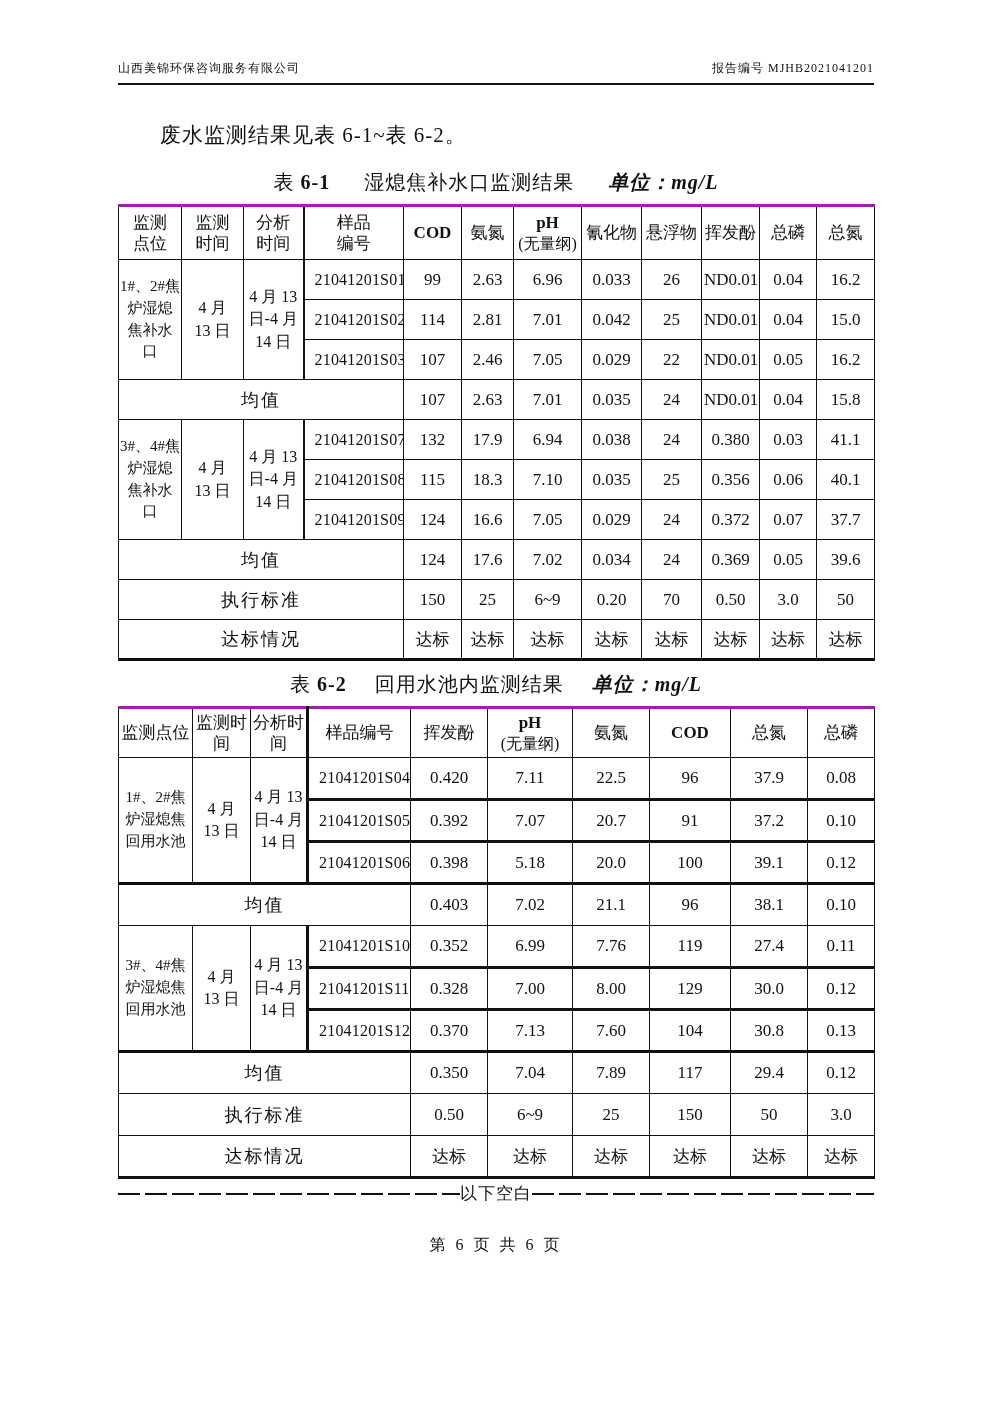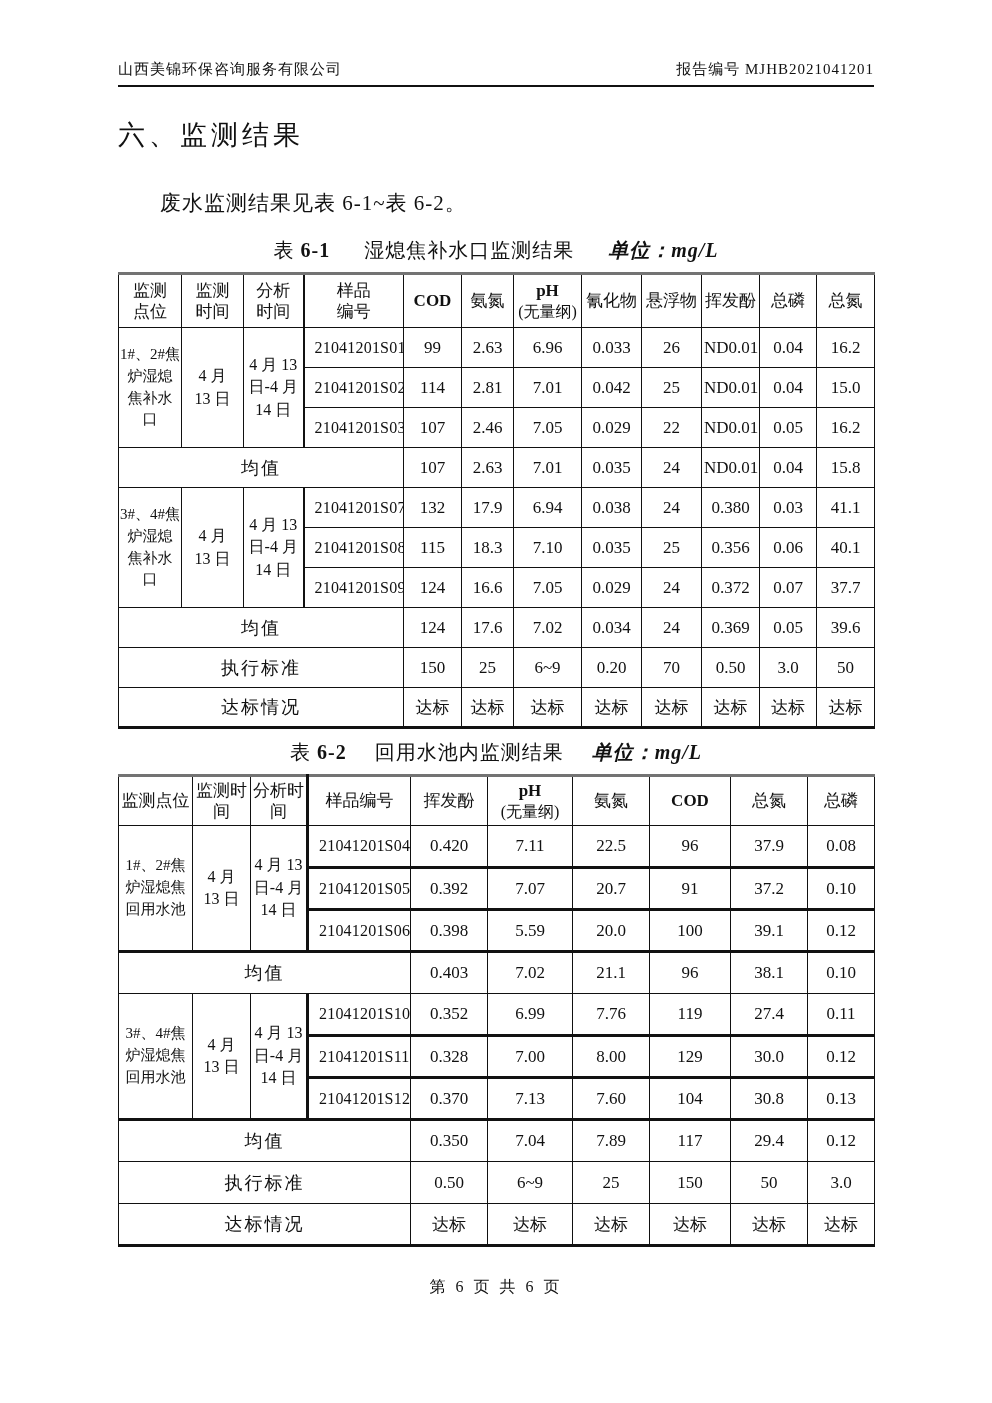--- a/index.html
+++ b/index.html
@@ -8,41 +8,41 @@
     width:992px; height:1403px;
     font-family:"Liberation Serif","DejaVu Serif",serif;
     color:#111;
   }
   .page { width:992px; height:1403px; overflow:hidden; background:#fff; }
   .content { width:756px; margin:0 auto; }
 
   
   .doc-header {
     display:flex; justify-content:space-between; align-items:flex-end;
-    padding-top:60px; font-size:15px; letter-spacing:1px;
+    padding-top:60px; font-size:12px; letter-spacing:1px;
   }
   .header-rule { border-bottom:2px solid #111; margin-top:6px; }
 
   .section-title {
     font-size:27px; font-weight:normal; letter-spacing:4px;
     margin:30px 0 0 0;
   }
   .intro { font-size:21px; margin:36px 0 0 0; text-indent:42px; letter-spacing:1px; }
 
   .caption {
     display:flex; justify-content:center; align-items:baseline;
     font-size:20px; margin-top:20px; gap:34px; letter-spacing:1px;
   }
   .caption .num { font-weight:bold; margin-left:6px;text-align:center; }
   .caption .unit { font-weight:bold;font-style:italic; }
 
   table.doc-table {
     border-collapse:collapse; table-layout:fixed; width:756px;
     margin-top:8px; text-align:center;
-    border-top:3px solid #737373; border-bottom:3px solid #111;
+    border-top:3px solid #a21caf; border-bottom:3px solid #111;
   }
   .doc-table th, .doc-table td {
     border:1px solid #111; padding:0 2px; font-weight:normal;
     font-size:17px; overflow:hidden;
   }
   .t1 tr.head  { height:54px; }
   .t1 tr.row   { height:40px; }
   .t2 tr.head  { height:50px; }
   .t2 tr.row   { height:42px; }
   .t2 tr.sample td { border-bottom-width:3px; }
@@ -70,21 +70,20 @@
 
 <div class="page">
   <div class="content">
 
     <div class="doc-header">
       <span>山西美锦环保咨询服务有限公司</span>
       <span>报告编号 MJHB2021041201</span>
     </div>
     <div class="header-rule"></div>
 
-    <h1 class="section-title">六、监测结果</h1>
     <p class="intro">废水监测结果见表 6-1~表 6-2。</p>
 
     <div class="caption">
       <span><span>表</span><span class="num">6-1</span></span>
       <span>湿熄焦补水口监测结果</span>
       <span class="unit">单位：mg/L</span>
     </div>
 
     <table class="doc-table t1">
       <colgroup>
@@ -307,21 +306,21 @@
         <td>0.392</td>
         <td>7.07</td>
         <td>20.7</td>
         <td>91</td>
         <td>37.2</td>
         <td>0.10</td>
       </tr>
       <tr class="row sample">
         <td class="sid thickL">21041201S06</td>
         <td>0.398</td>
-        <td>5.59</td>
+        <td>5.18</td>
         <td>20.0</td>
         <td>100</td>
         <td>39.1</td>
         <td>0.12</td>
       </tr>
       <tr class="row">
         <td class="label-cell" colspan="4">均值</td>
         <td>0.403</td>
         <td>7.02</td>
         <td>21.1</td>
@@ -387,17 +386,22 @@
         <td>达标</td>
         <td>达标</td>
         <td>达标</td>
         <td>达标</td>
         <td>达标</td>
         <td>达标</td>
       </tr>
     </tbody>
       </table>
 
+    <div class="divider">
+      <div class="dash"></div>
+      <span>以下空白</span>
+      <div class="dash"></div>
+    </div>
 
     <div class="footer">第 6 页 共 6 页</div>
 
   </div>
 </div>
 
 </body></html>

